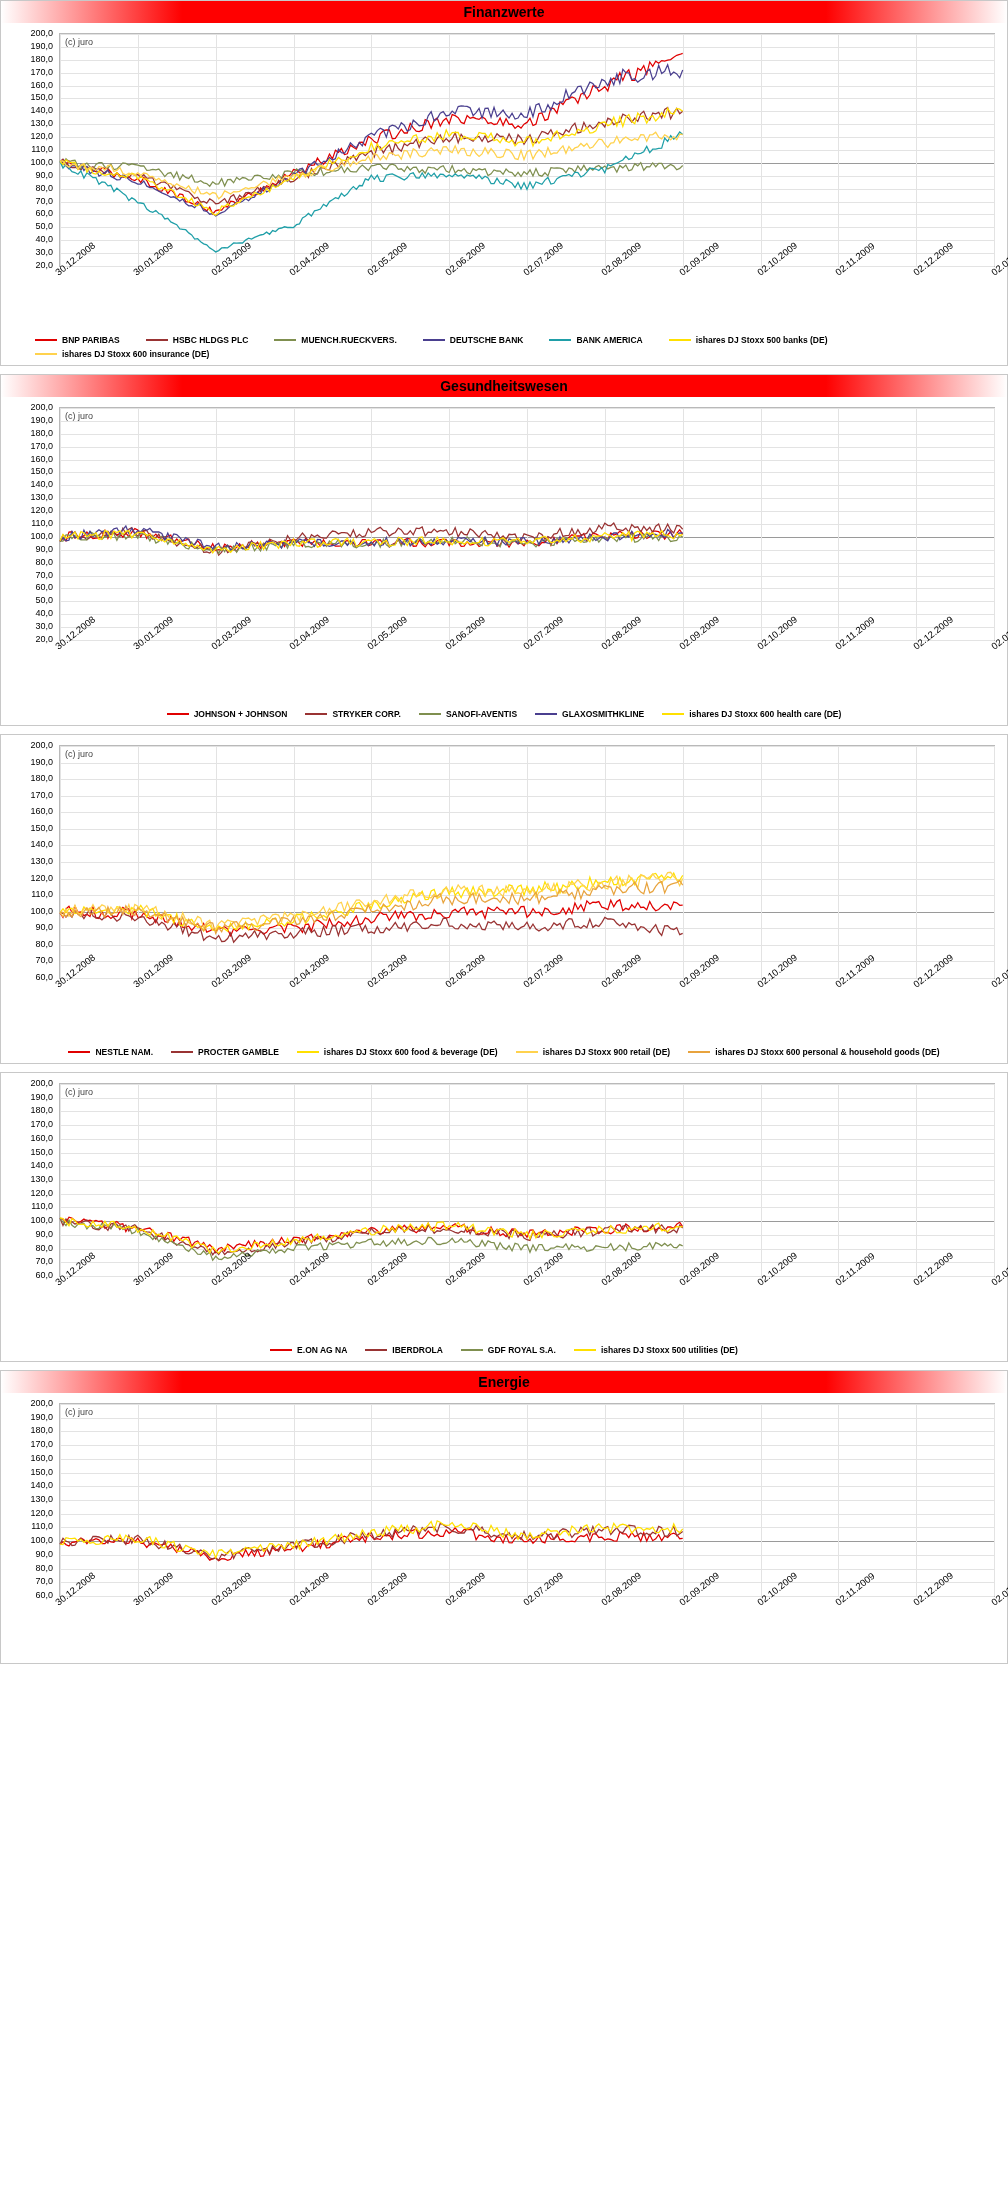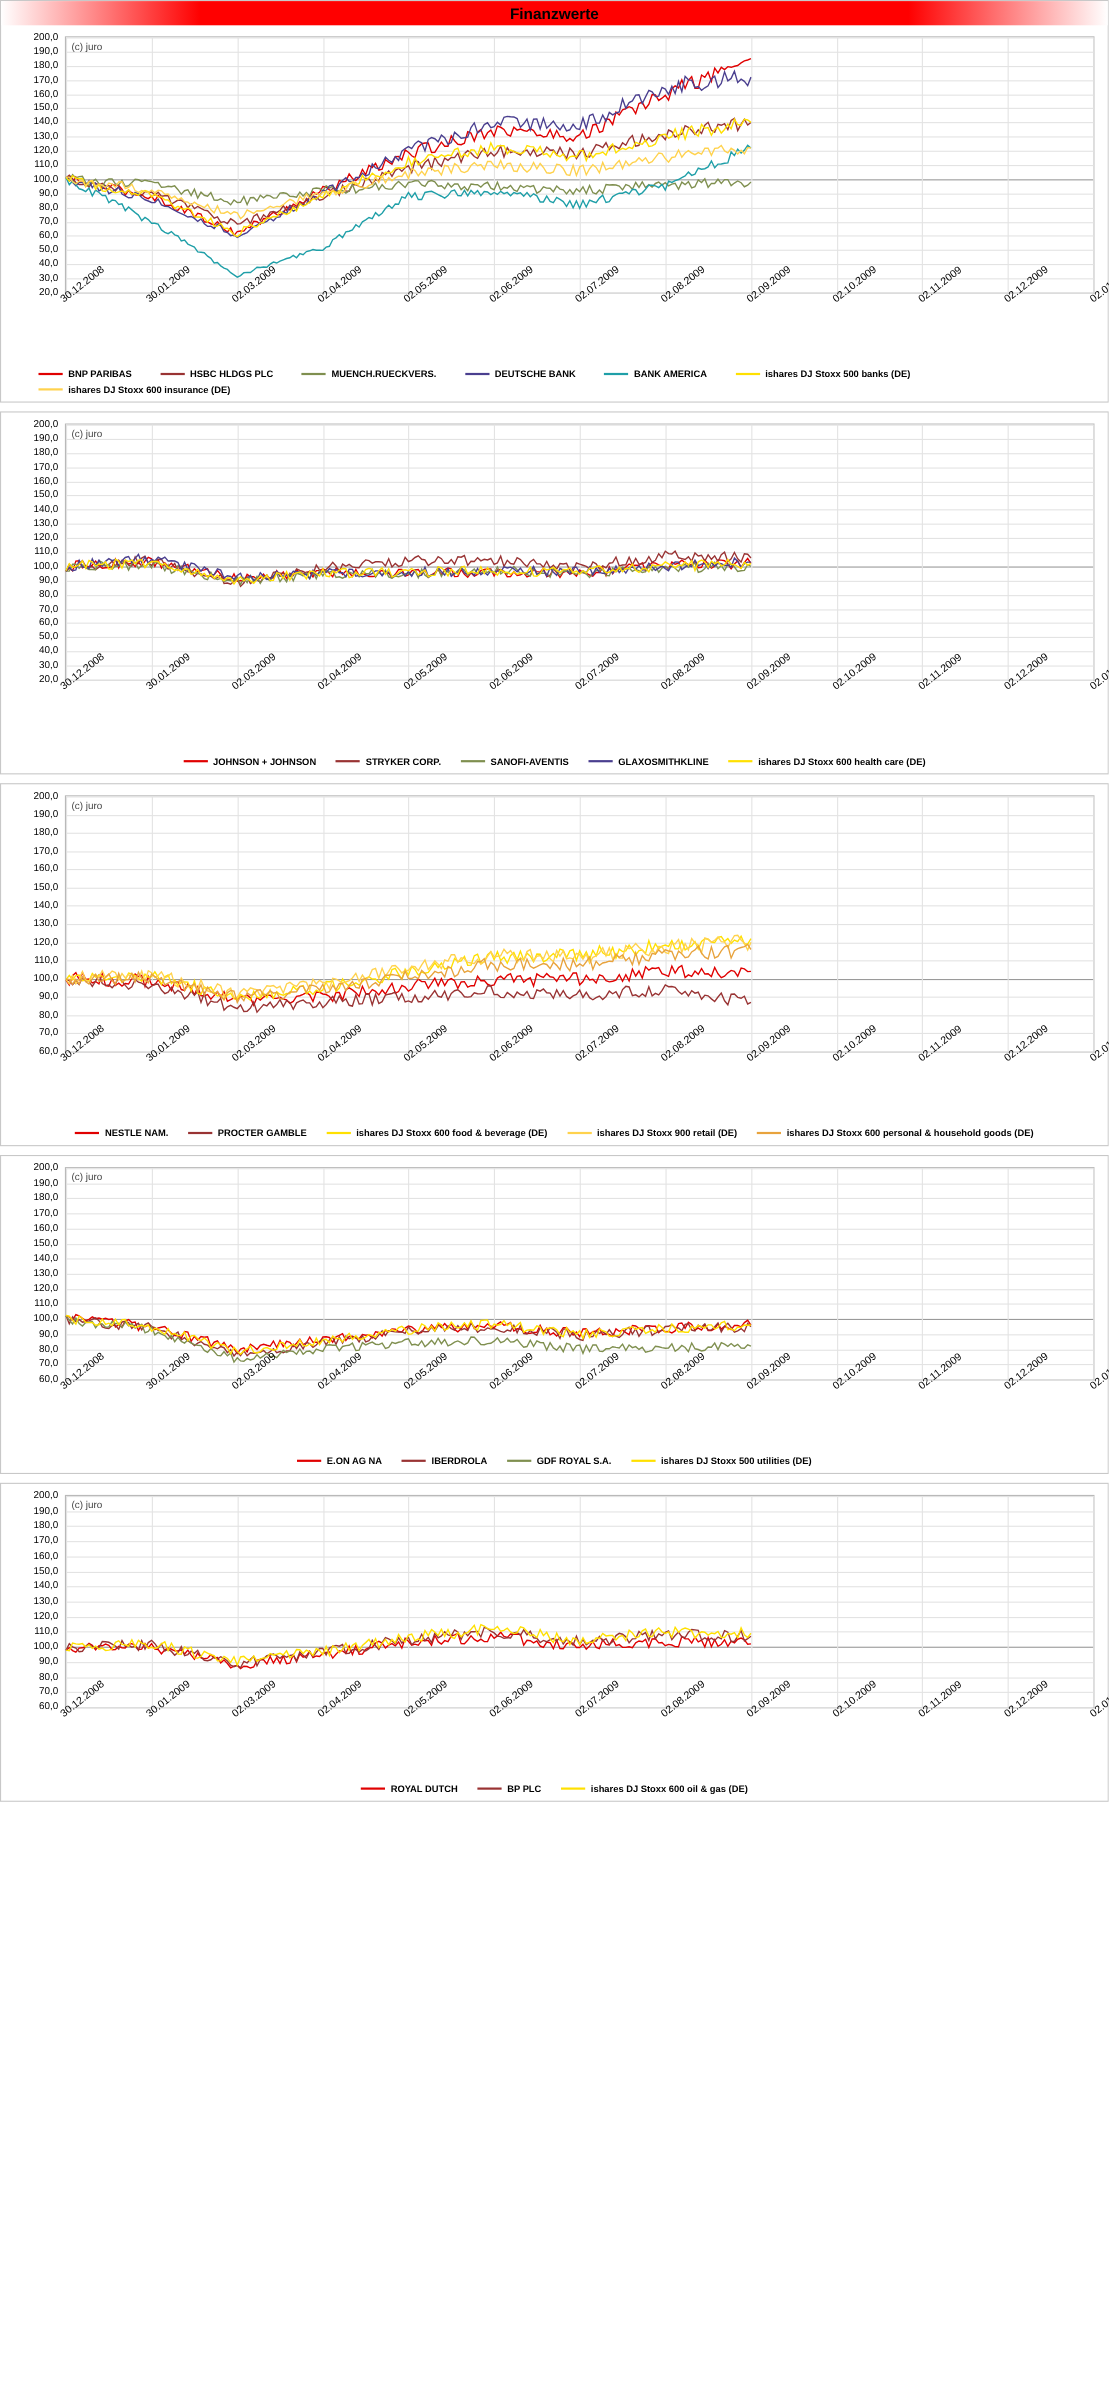--- a/index.html
+++ b/index.html
@@ -151,20 +151,21 @@
           <span class="lg-line" style="background: rgb(255, 224, 0);"></span>
           <span>ishares DJ Stoxx 500 banks (DE)</span>
         </div>
         <div class="lg-item">
           <span class="lg-line" style="background: rgb(255, 210, 77);"></span>
           <span>ishares DJ Stoxx 600 insurance (DE)</span>
         </div>
       </div>
     </div>
     <div class="panel">
+      <div class="panel-title">Gesundheitswesen</div>
       <div class="plot-wrap">
         <div class="chart" style="--h: 240px; height: 240px;">
           <div class="ylab" style="top: 6px;">200,0</div>
           <div class="ylab" style="top: 18.8889px;">190,0</div>
           <div class="ylab" style="top: 31.7778px;">180,0</div>
           <div class="ylab" style="top: 44.6667px;">170,0</div>
           <div class="ylab" style="top: 57.5556px;">160,0</div>
           <div class="ylab" style="top: 70.4444px;">150,0</div>
           <div class="ylab" style="top: 83.3333px;">140,0</div>
           <div class="ylab" style="top: 96.2222px;">130,0</div>
@@ -442,20 +443,21 @@
           <span class="lg-line" style="background: rgb(127, 143, 79);"></span>
           <span>GDF ROYAL S.A.</span>
         </div>
         <div class="lg-item">
           <span class="lg-line" style="background: rgb(255, 224, 0);"></span>
           <span>ishares DJ Stoxx 500 utilities (DE)</span>
         </div>
       </div>
     </div>
     <div class="panel">
+      <div class="panel-title">Energie</div>
       <div class="plot-wrap">
         <div class="chart" style="--h: 200px; height: 200px;">
           <div class="ylab" style="top: 6px;">200,0</div>
           <div class="ylab" style="top: 19.7143px;">190,0</div>
           <div class="ylab" style="top: 33.4286px;">180,0</div>
           <div class="ylab" style="top: 47.1429px;">170,0</div>
           <div class="ylab" style="top: 60.8571px;">160,0</div>
           <div class="ylab" style="top: 74.5714px;">150,0</div>
           <div class="ylab" style="top: 88.2857px;">140,0</div>
           <div class="ylab" style="top: 102px;">130,0</div>
@@ -512,28 +514,14 @@
         <div class="xtick" style="left: 358px;">02.05.2009</div>
         <div class="xtick" style="left: 436px;">02.06.2009</div>
         <div class="xtick" style="left: 514px;">02.07.2009</div>
         <div class="xtick" style="left: 592px;">02.08.2009</div>
         <div class="xtick" style="left: 670px;">02.09.2009</div>
         <div class="xtick" style="left: 748px;">02.10.2009</div>
         <div class="xtick" style="left: 826px;">02.11.2009</div>
         <div class="xtick" style="left: 904px;">02.12.2009</div>
         <div class="xtick" style="left: 982px;">02.01.2010</div>
       </div>
-      <div class="legend">
-        <div class="lg-item">
-          <span class="lg-line" style="background: rgb(224, 0, 0);"></span>
-          <span>ROYAL DUTCH</span>
-        </div>
-        <div class="lg-item">
-          <span class="lg-line" style="background: rgb(153, 51, 51);"></span>
-          <span>BP PLC</span>
-        </div>
-        <div class="lg-item">
-          <span class="lg-line" style="background: rgb(255, 224, 0);"></span>
-          <span>ishares DJ Stoxx 600 oil &amp; gas (DE)</span>
-        </div>
-      </div>
     </div>
   </div>
 
 </body></html>

